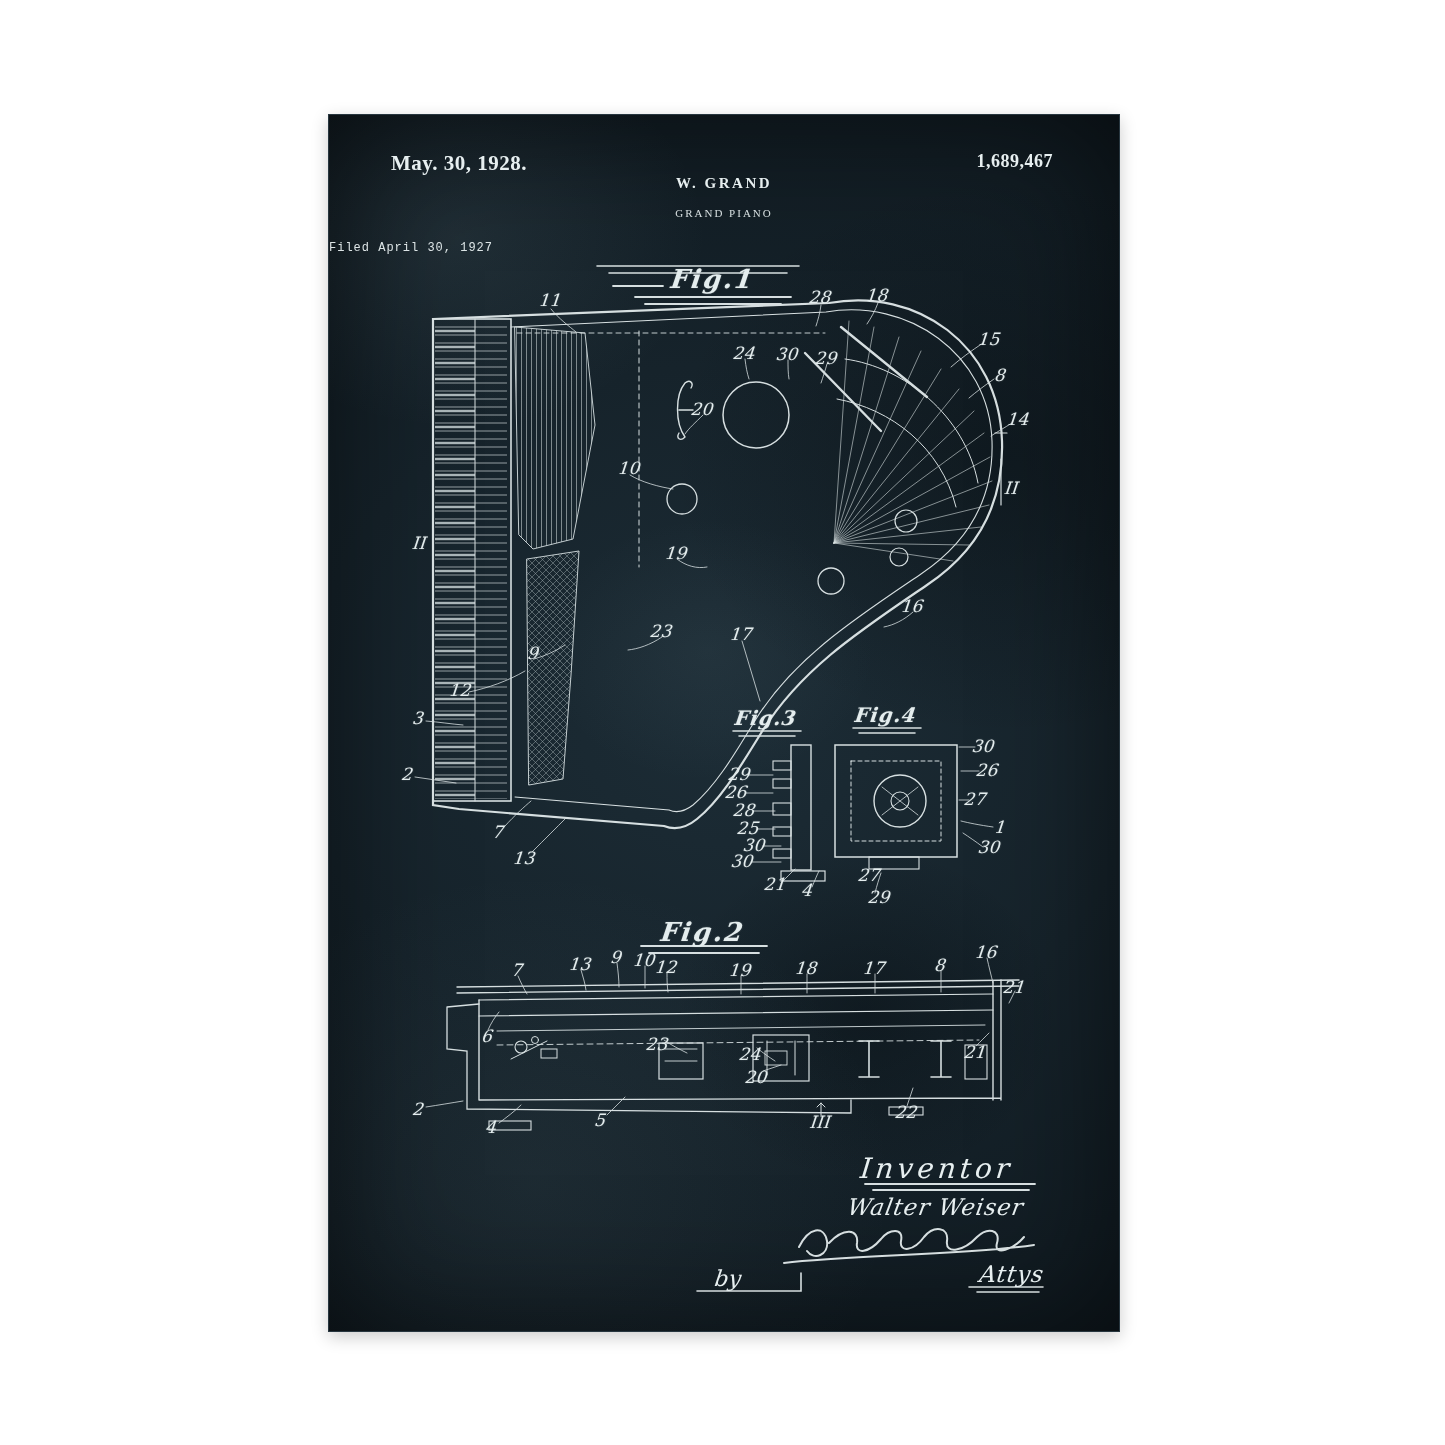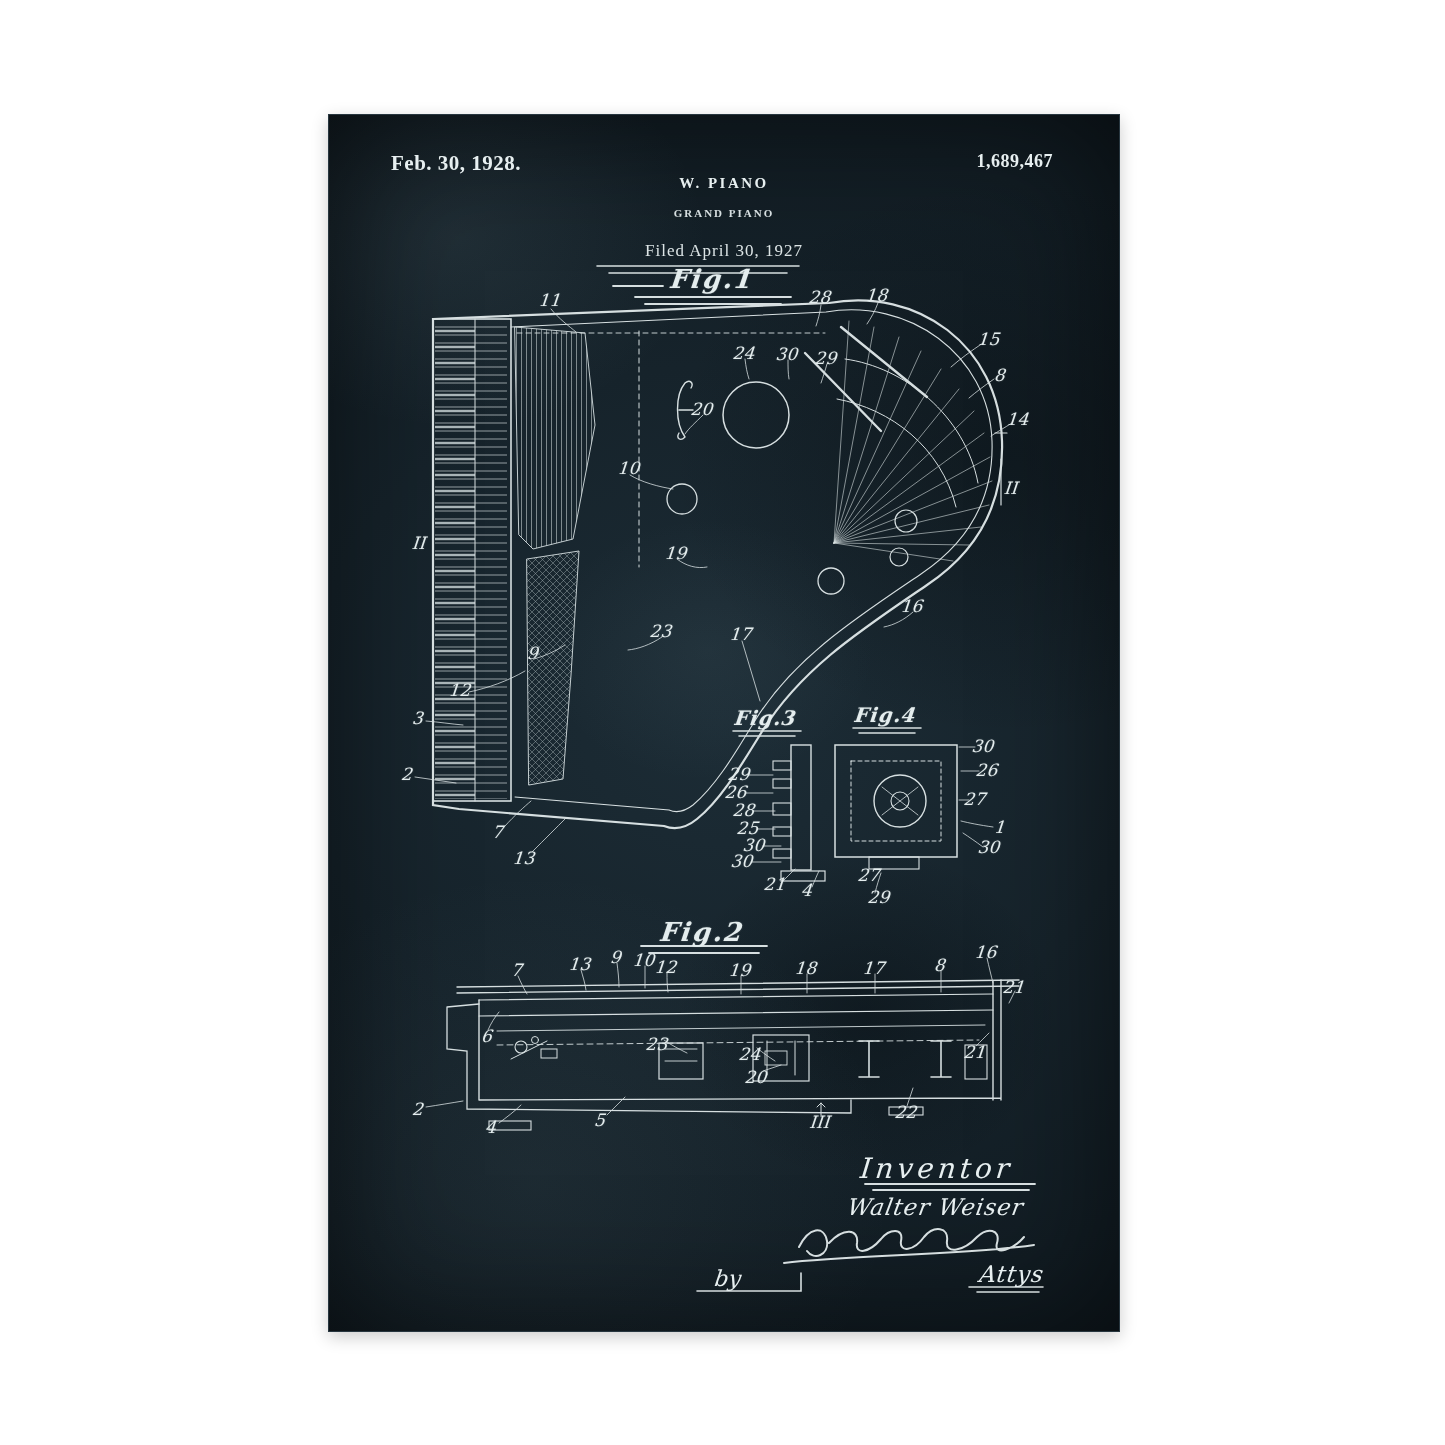--- a/index.html
+++ b/index.html
@@ -17,22 +17,22 @@
       radial-gradient(ellipse 320px 280px at 68% 74%, rgba(6,12,16,0.42), transparent 60%),
       radial-gradient(ellipse 280px 220px at 48% 44%, rgba(140,170,180,0.07), transparent 60%),
       radial-gradient(ellipse 900px 760px at 50% 50%, rgba(32,50,60,0.50), rgba(8,14,18,0.55));
     box-shadow: inset 0 0 130px rgba(0,0,0,0.55), 0 5px 16px rgba(0,0,0,0.20);
     border:1px solid #27363f;
   }
   .ink{color:#e7eff0;}
   .hdr-date{position:absolute;left:62px;top:36px;font-size:21px;font-weight:bold;letter-spacing:0.5px;}
   .hdr-num{position:absolute;right:66px;top:36px;font-size:18px;font-weight:bold;letter-spacing:0.5px;}
   .hdr-name{position:absolute;left:0;right:0;top:60px;text-align:center;font-size:15px;font-weight:bold;letter-spacing:2.5px;}
-  .hdr-title{position:absolute;left:0;right:0;top:92px;text-align:center;font-size:11px;letter-spacing:2px;opacity:0.92;font-weight:bold;}
-  .hdr-filed{position:absolute;left:0;right:0;top:126px;text-align:center;font-size:17px;letter-spacing:1px;opacity:0.95;}
+  .hdr-title{position:absolute;left:0;right:0;top:92px;text-align:center;font-size:11px;letter-spacing:2px;opacity:0.92;}
+  .hdr-filed{position:absolute;left:0;right:0;top:126px;font-size:12px;letter-spacing:1px;opacity:0.95;font-family:Liberation Mono, monospace;}
   .draw-layer{position:absolute;left:0;top:0;width:790px;height:1216px;}
   .ann-layer{position:absolute;left:0;top:0;width:790px;height:1216px;}
   .ann{
     position:absolute;transform:translate(-50%,-50%) skewX(-8deg);
     font-family:"DejaVu Serif",serif;font-style:italic;font-size:17px;color:#e4edee;
     white-space:nowrap;text-shadow:0 0 2px rgba(230,240,240,0.25);
   }
   .ann.fig{font-size:26px;letter-spacing:2px;font-weight:bold;}
   .ann.figsm{font-size:20px;letter-spacing:1px;font-weight:bold;}
   .ftr-inventor{position:absolute;left:608px;top:1053px;transform:translate(-50%,-50%) skewX(-6deg);
@@ -42,23 +42,23 @@
   .ftr-by{position:absolute;left:399px;top:1163px;transform:translate(-50%,-50%) skewX(-8deg);
     font-family:"DejaVu Serif",serif;font-style:italic;font-size:22px;}
   .ftr-attys{position:absolute;left:683px;top:1159px;transform:translate(-50%,-50%) skewX(-8deg);
     font-family:"DejaVu Serif",serif;font-style:italic;font-size:23px;letter-spacing:1px;}
 </style>
 </head>
 <body>
 
 <div class="poster ink">
 
-  <div class="hdr-date">Feb. 30, 1928.</div>
+  <div class="hdr-date">May. 30, 1928.</div>
   <div class="hdr-num">1,689,467</div>
-  <div class="hdr-name">W. PIANO</div>
+  <div class="hdr-name">W. GRAND</div>
   <div class="hdr-title">GRAND PIANO</div>
   <div class="hdr-filed">Filed April 30, 1927</div>
 
   <svg class="draw-layer" viewBox="0 0 790 1216" xmlns="http://www.w3.org/2000/svg">
     <defs>
       <pattern id="keys" width="10" height="8" patternUnits="userSpaceOnUse">
         <path d="M0,4 H10" stroke="#dfe9ea" stroke-width="0.8" opacity="0.85"></path>
       </pattern>
       <pattern id="keysL" width="10" height="16" patternUnits="userSpaceOnUse">
         <path d="M0,8 H10" stroke="#dfe9ea" stroke-width="2.4" opacity="0.8"></path>

